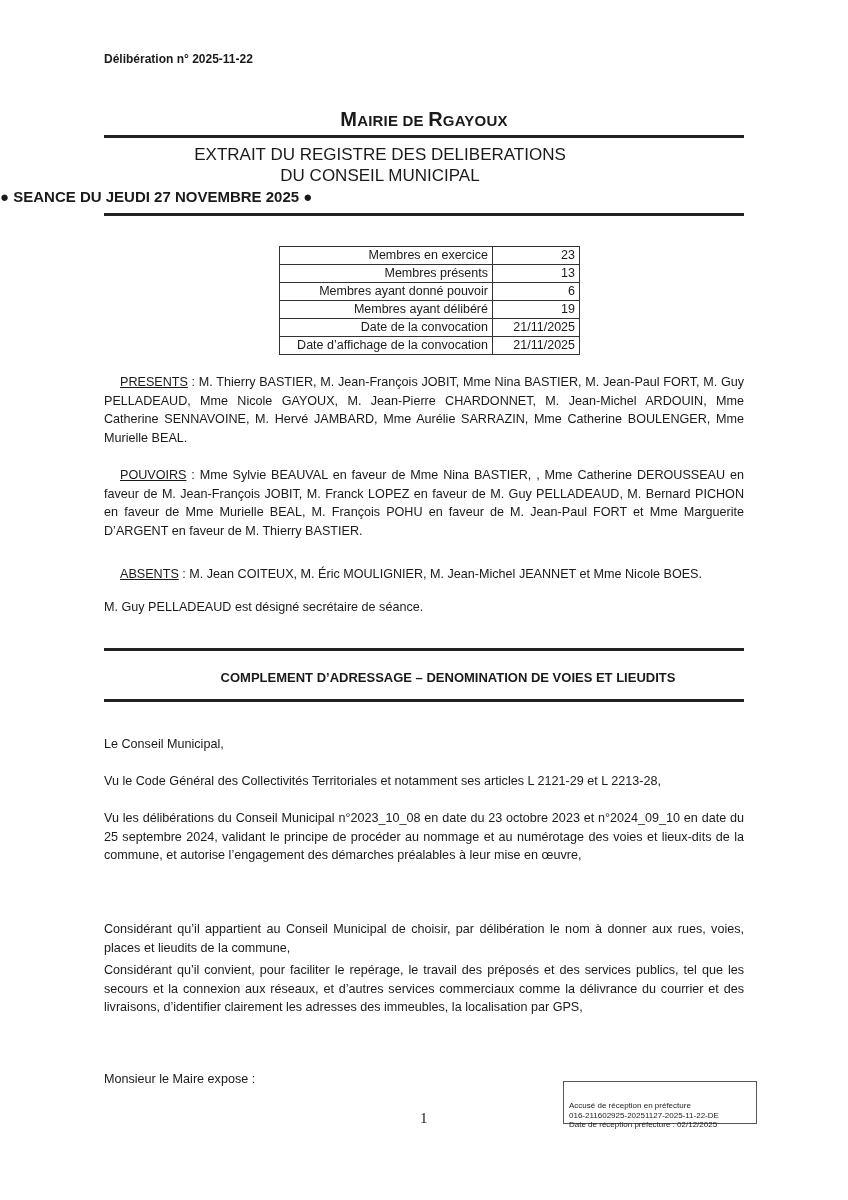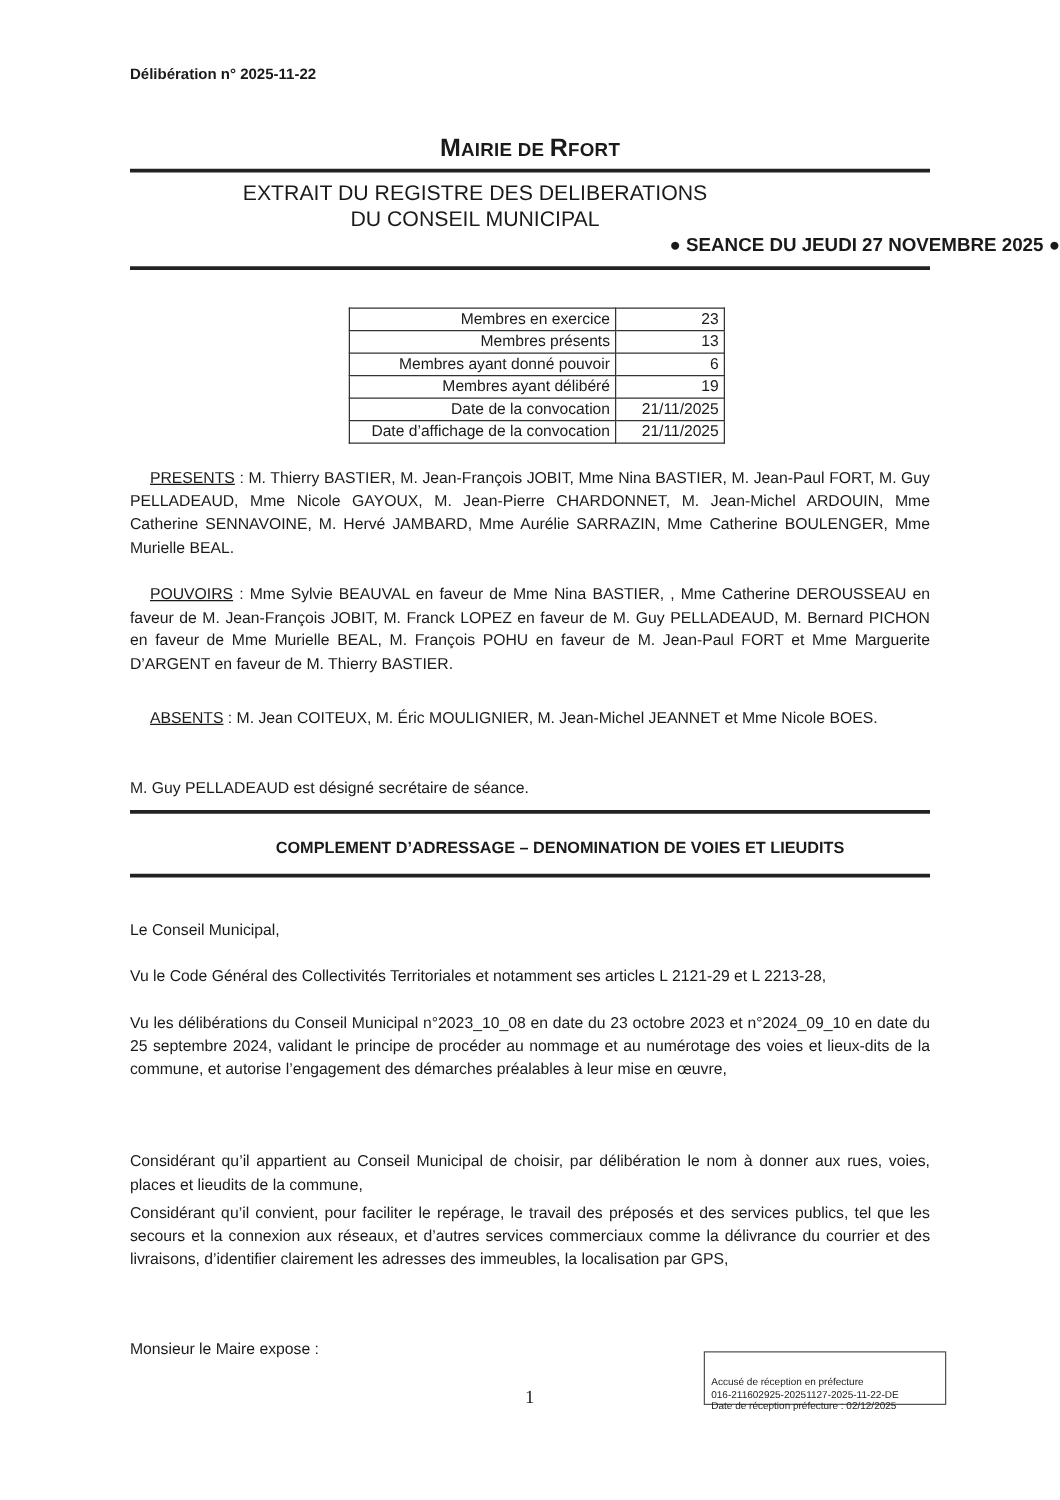--- a/index.html
+++ b/index.html
@@ -4,37 +4,37 @@
 <style>
   html, body { margin: 0; padding: 0; background: #ffffff; }
   body { width: 848px; height: 1200px; position: relative; overflow: hidden;
          font-family: "Liberation Sans", sans-serif; color: #1a1a1a; }
   .abs { position: absolute; }
   .refno { left: 104px; top: 52px; font-size: 12px; font-weight: bold; }
   .mairie { left: 0; width: 848px; top: 108px; text-align: center; font-size: 20px; font-weight: bold; letter-spacing: 0.2px; }
   .mairie .sc { font-size: 15px; }
   .rule { left: 104px; width: 640px; height: 3px; background: #222; }
   .extrait { left: 0; width: 760px; text-align: center; font-size: 17px; line-height: 20px; }
-  .seance { left: 0; width: 848px; top: 188px; text-align: right; font-size: 15px; font-weight: bold; }
+  .seance { left: 0; width: 848px; top: 188px; text-align: left; font-size: 15px; font-weight: bold; }
   table.stats { position: absolute; left: 279px; top: 246px; border-collapse: collapse; font-size: 12.5px; }
   table.stats td { border: 1px solid #333; padding: 0 4px; height: 17px; line-height: 17px; text-align: right; }
   table.stats td.lbl { width: 204px; }
   table.stats td.val { width: 78px; }
   .para { left: 104px; width: 640px; font-size: 12.6px; line-height: 18.5px; text-align: justify; }
   .para .head { font-weight: normal; text-decoration: underline; margin-left: 16px; }
   .section { left: 0; width: 848px; top: 670px; text-align: center; font-size: 13px; font-weight: bold; padding-left: 24px; }
   .stamp { left: 563px; top: 1081px; width: 194px; height: 43px; border: 1px solid #555; font-size: 8px; line-height: 9.5px; padding: 19px 5px; box-sizing: border-box; color: #222; }
   .pagenum { left: 420px; top: 1110px; font-family: "Liberation Serif", serif; font-size: 15px; }
 </style>
 </head>
 <body>
 
 <div class="abs refno">Délibération n° 2025-11-22</div>
 
-<div class="abs mairie"><span>M</span><span class="sc">AIRIE DE </span><span>R</span><span class="sc">FORT</span></div>
+<div class="abs mairie"><span>M</span><span class="sc">AIRIE DE </span><span>R</span><span class="sc">GAYOUX</span></div>
 
 <div class="abs rule" style="top:135px;"></div>
 
 <div class="abs extrait" style="top:145px;">EXTRAIT DU REGISTRE DES DELIBERATIONS</div>
 <div class="abs extrait" style="top:166px;">DU CONSEIL MUNICIPAL</div>
 <div class="abs seance">● SEANCE DU JEUDI 27 NOVEMBRE 2025 ●</div>
 
 <div class="abs rule" style="top:213px;"></div>
 
 <table class="stats">
@@ -65,21 +65,21 @@
       </tr>
   </tbody>
 </table>
 
 <div class="abs para" style="top:373px;"><span class="head">PRESENTS</span><span> : M. Thierry BASTIER, M. Jean-François JOBIT, Mme Nina BASTIER, M. Jean-Paul FORT, M. Guy PELLADEAUD, Mme Nicole GAYOUX, M. Jean-Pierre CHARDONNET, M. Jean-Michel ARDOUIN, Mme Catherine SENNAVOINE, M. Hervé JAMBARD, Mme Aurélie SARRAZIN, Mme Catherine BOULENGER, Mme Murielle BEAL.</span></div>
 
 <div class="abs para" style="top:466px;"><span class="head">POUVOIRS</span><span> : Mme Sylvie BEAUVAL en faveur de Mme Nina BASTIER, , Mme Catherine DEROUSSEAU en faveur de M. Jean-François JOBIT, M. Franck LOPEZ en faveur de M. Guy PELLADEAUD, M. Bernard PICHON en faveur de Mme Murielle BEAL, M. François POHU en faveur de M. Jean-Paul FORT et Mme Marguerite D’ARGENT en faveur de M. Thierry BASTIER.</span></div>
 
 <div class="abs para" style="top:565px;"><span class="head">ABSENTS</span><span> : M. Jean COITEUX, M. Éric MOULIGNIER, M. Jean-Michel JEANNET et Mme Nicole BOES.</span></div>
 
-<div class="abs para" style="top:598px;margin-top:23px;">M. Guy PELLADEAUD est désigné secrétaire de séance.</div>
+<div class="abs para" style="top:598px;">M. Guy PELLADEAUD est désigné secrétaire de séance.</div>
 
 <div class="abs rule" style="top:648px;"></div>
 <div class="abs section">COMPLEMENT D’ADRESSAGE – DENOMINATION DE VOIES ET LIEUDITS</div>
 <div class="abs rule" style="top:699px;"></div>
 
 <div class="abs para" style="top:735px;">Le Conseil Municipal,</div>
 <div class="abs para" style="top:772px;">Vu le Code Général des Collectivités Territoriales et notamment ses articles L 2121-29 et L 2213-28,</div>
 <div class="abs para" style="top:809px;">Vu les délibérations du Conseil Municipal n°2023_10_08 en date du 23 octobre 2023 et n°2024_09_10 en date du 25 septembre 2024, validant le principe de procéder au nommage et au numérotage des voies et lieux-dits de la commune, et autorise l’engagement des démarches préalables à leur mise en œuvre,</div>
 <div class="abs para" style="top:920px;">Considérant qu’il appartient au Conseil Municipal de choisir, par délibération le nom à donner aux rues, voies, places et lieudits de la commune,</div>
 <div class="abs para" style="top:961px;">Considérant qu’il convient, pour faciliter le repérage, le travail des préposés et des services publics, tel que les secours et la connexion aux réseaux, et d’autres services commerciaux comme la délivrance du courrier et des livraisons, d’identifier clairement les adresses des immeubles, la localisation par GPS,</div>

